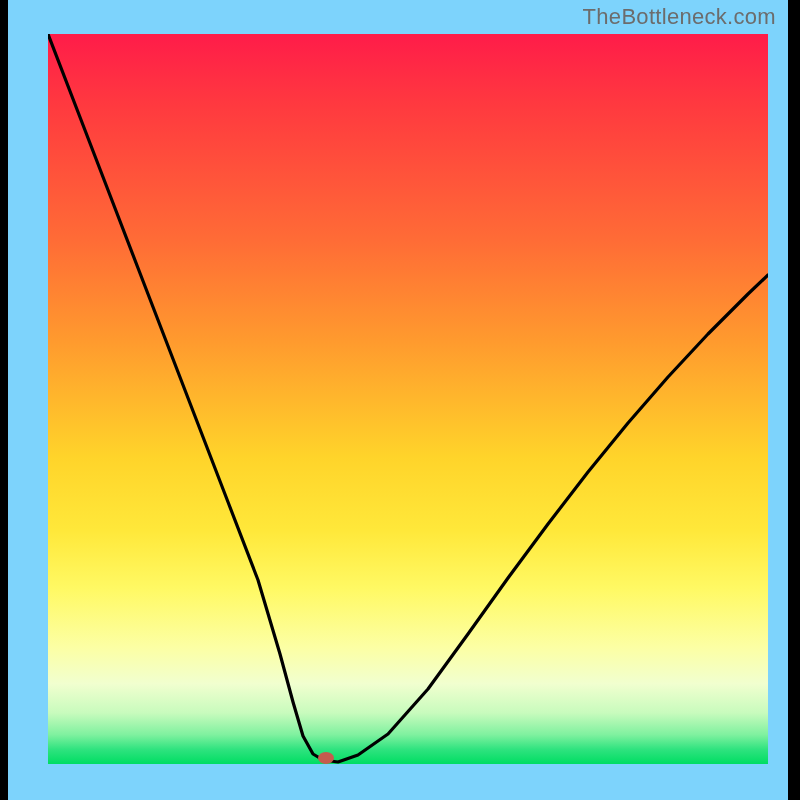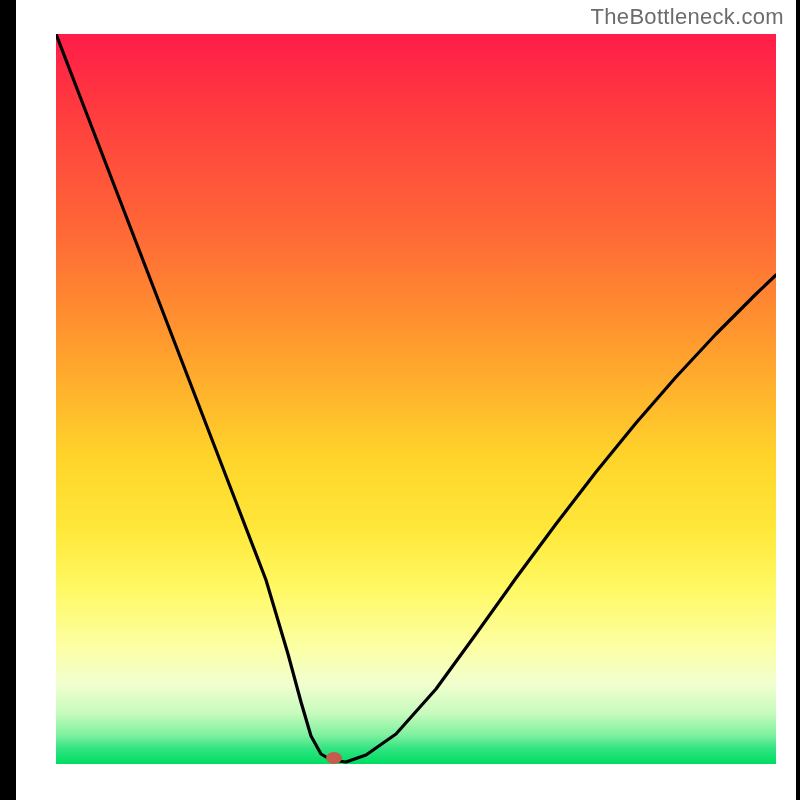--- a/index.html
+++ b/index.html
@@ -6,25 +6,25 @@
     margin: 0;
     padding: 0;
     width: 800px;
     height: 800px;
     background: #000;
     font-family: Arial, Helvetica, sans-serif;
     overflow: hidden;
   }
   .frame {
     position: absolute;
-    left: 16px;
+    left: 8px;
     top: 0;
     width: 780px;
     height: 800px;
-    background: #ffffff;
+    background: #7dd3fc;
   }
   .watermark {
     position: absolute;
     top: 4px;
     right: 12px;
     color: #6c6c6c;
     font-size: 22px;
     font-weight: 400;
     letter-spacing: 0.3px;
   }

